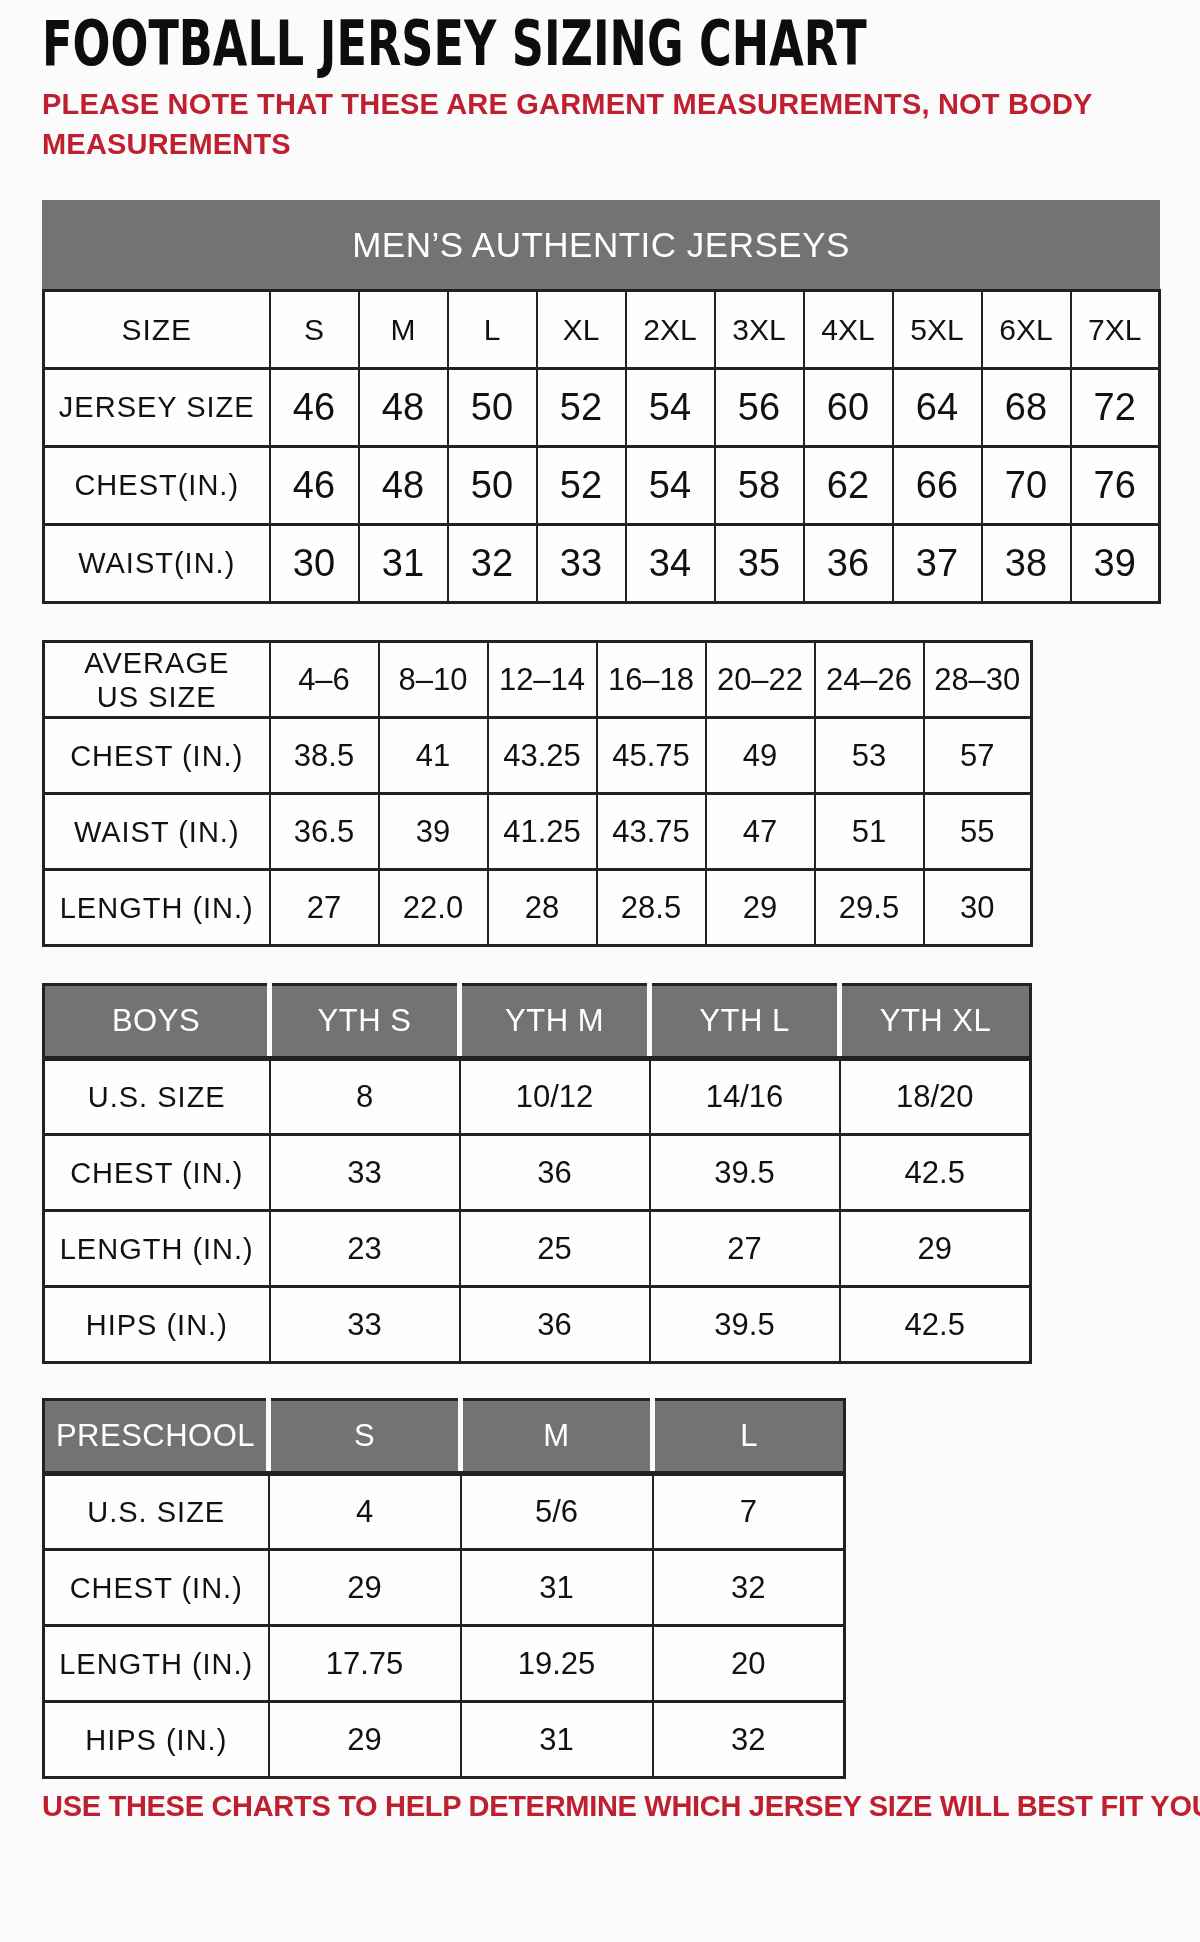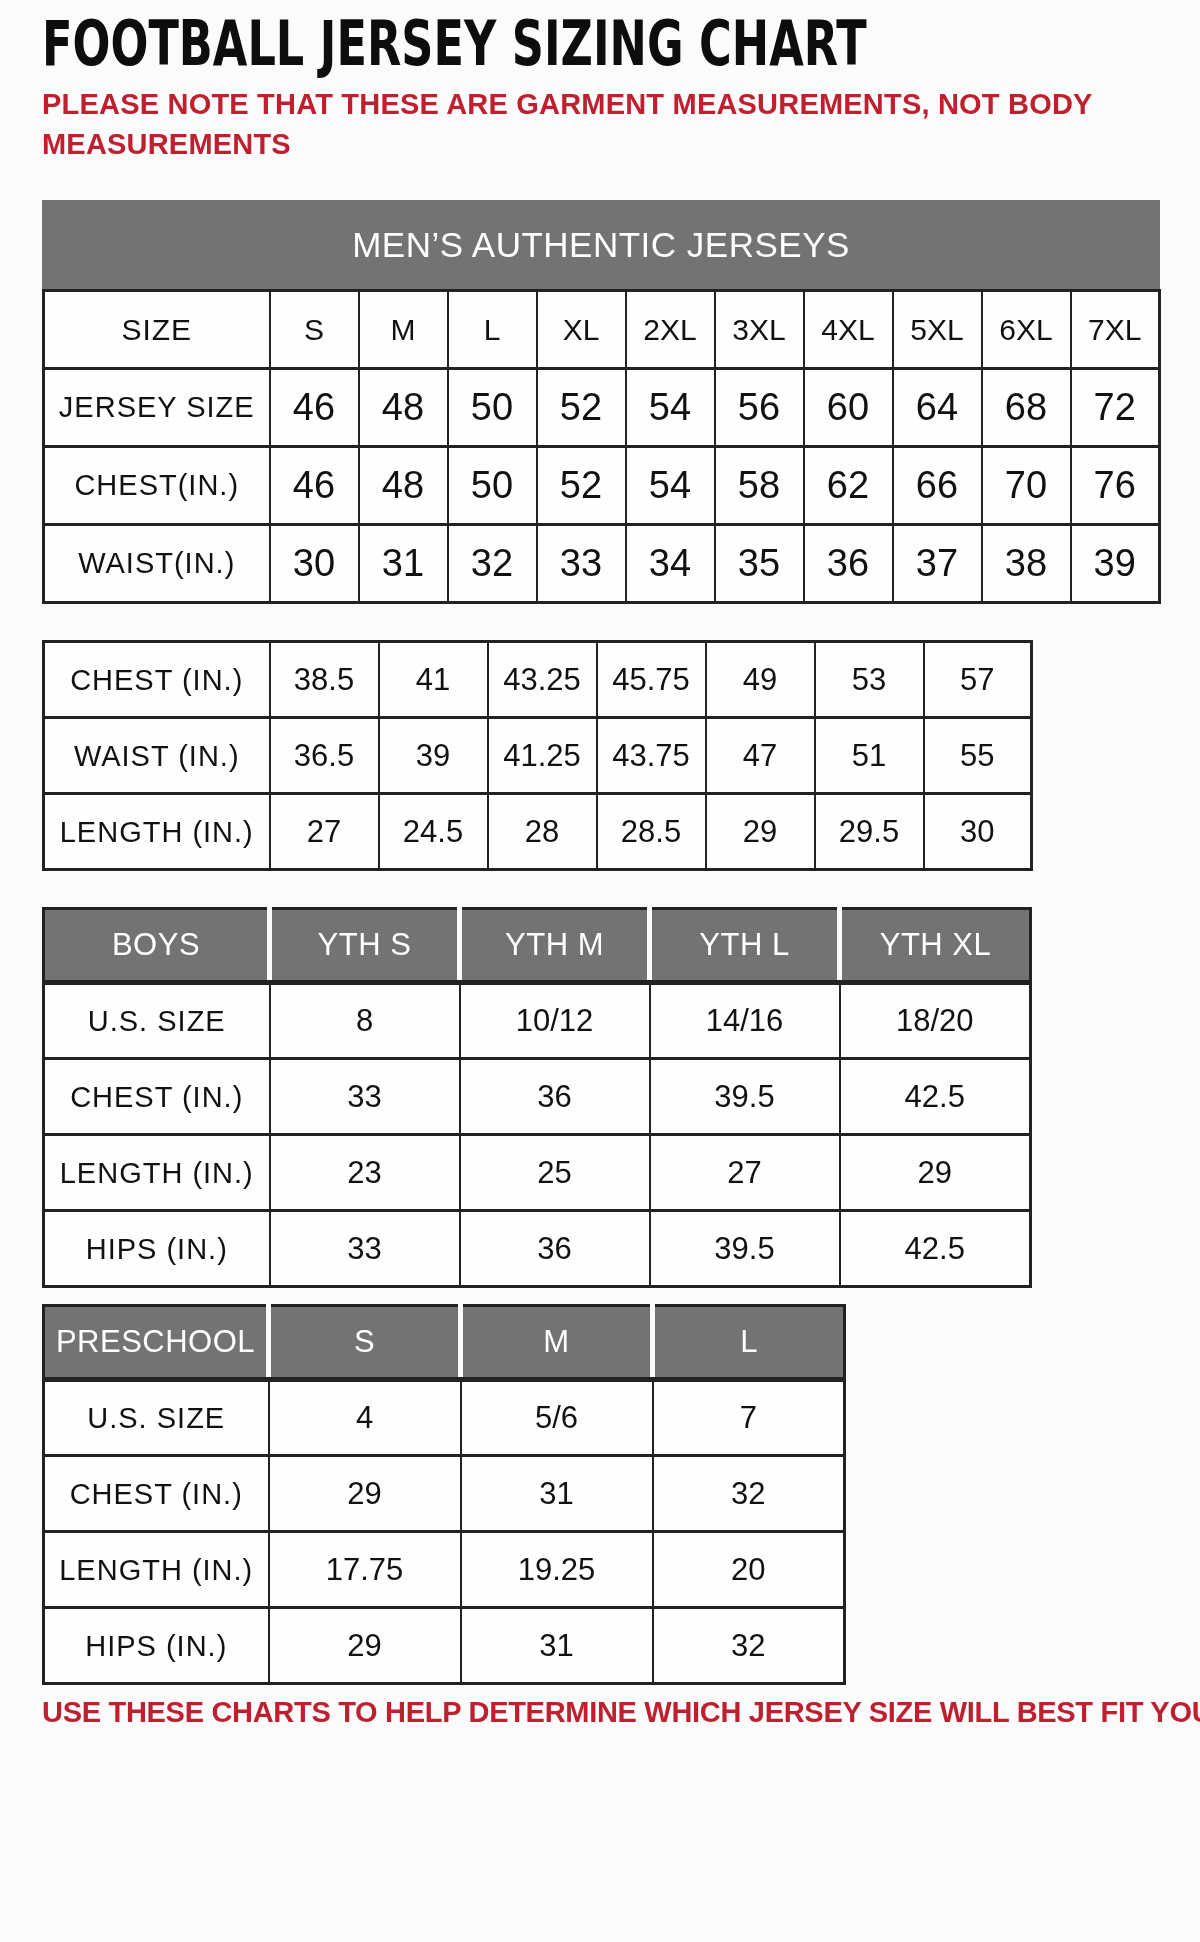--- a/index.html
+++ b/index.html
@@ -75,21 +75,21 @@
   }
   .gtable th:first-child{border-left:none;}
   .gtable td{
     border:2px solid var(--line);
     border-top-width:3px;border-bottom-width:3px;
     height:76px;font-size:31px;background:var(--cellbg);
   }
   .gtable td.lbl{font-size:29px;letter-spacing:1px;line-height:34px;}
 
   .womens{width:988px;margin-bottom:36px;}
-  .boys{width:987px;margin-bottom:16px;}
+  .boys{width:987px;margin-bottom:34px;}
   .preschool{width:801px;}
 </style>
 </head>
 <body>
 
 <div class="page">
 
   <h1 class="title">FOOTBALL JERSEY SIZING CHART</h1>
 
   <p class="note"><span>PLEASE NOTE THAT THESE ARE GARMENT MEASUREMENTS, NOT BODY</span><br><span>MEASUREMENTS</span></p>
@@ -174,20 +174,30 @@
         <col style="width:109px">
           <col style="width:109px">
           <col style="width:109px">
           <col style="width:109px">
         <col style="width:109px">
           <col style="width:109px">
           <col style="width:108px">
       </colgroup>
       <tbody>
           <tr>
+            <td class="lbl">AVERAGE<br>US SIZE</td>
+            <td>4–6</td>
+            <td>8–10</td>
+            <td>12–14</td>
+            <td>16–18</td>
+            <td>20–22</td>
+            <td>24–26</td>
+            <td>28–30</td>
+          </tr>
+          <tr>
             <td class="lbl">CHEST (IN.)</td>
             <td>38.5</td>
             <td>41</td>
             <td>43.25</td>
             <td>45.75</td>
             <td>49</td>
             <td>53</td>
             <td>57</td>
           </tr>
           <tr>
@@ -196,21 +206,21 @@
             <td>39</td>
             <td>41.25</td>
             <td>43.75</td>
             <td>47</td>
             <td>51</td>
             <td>55</td>
           </tr>
           <tr>
             <td class="lbl">LENGTH (IN.)</td>
             <td>27</td>
-            <td>24.5</td>
+            <td>22.0</td>
             <td>28</td>
             <td>28.5</td>
             <td>29</td>
             <td>29.5</td>
             <td>30</td>
           </tr>
         </tbody>
     </table>
   </section>
 

